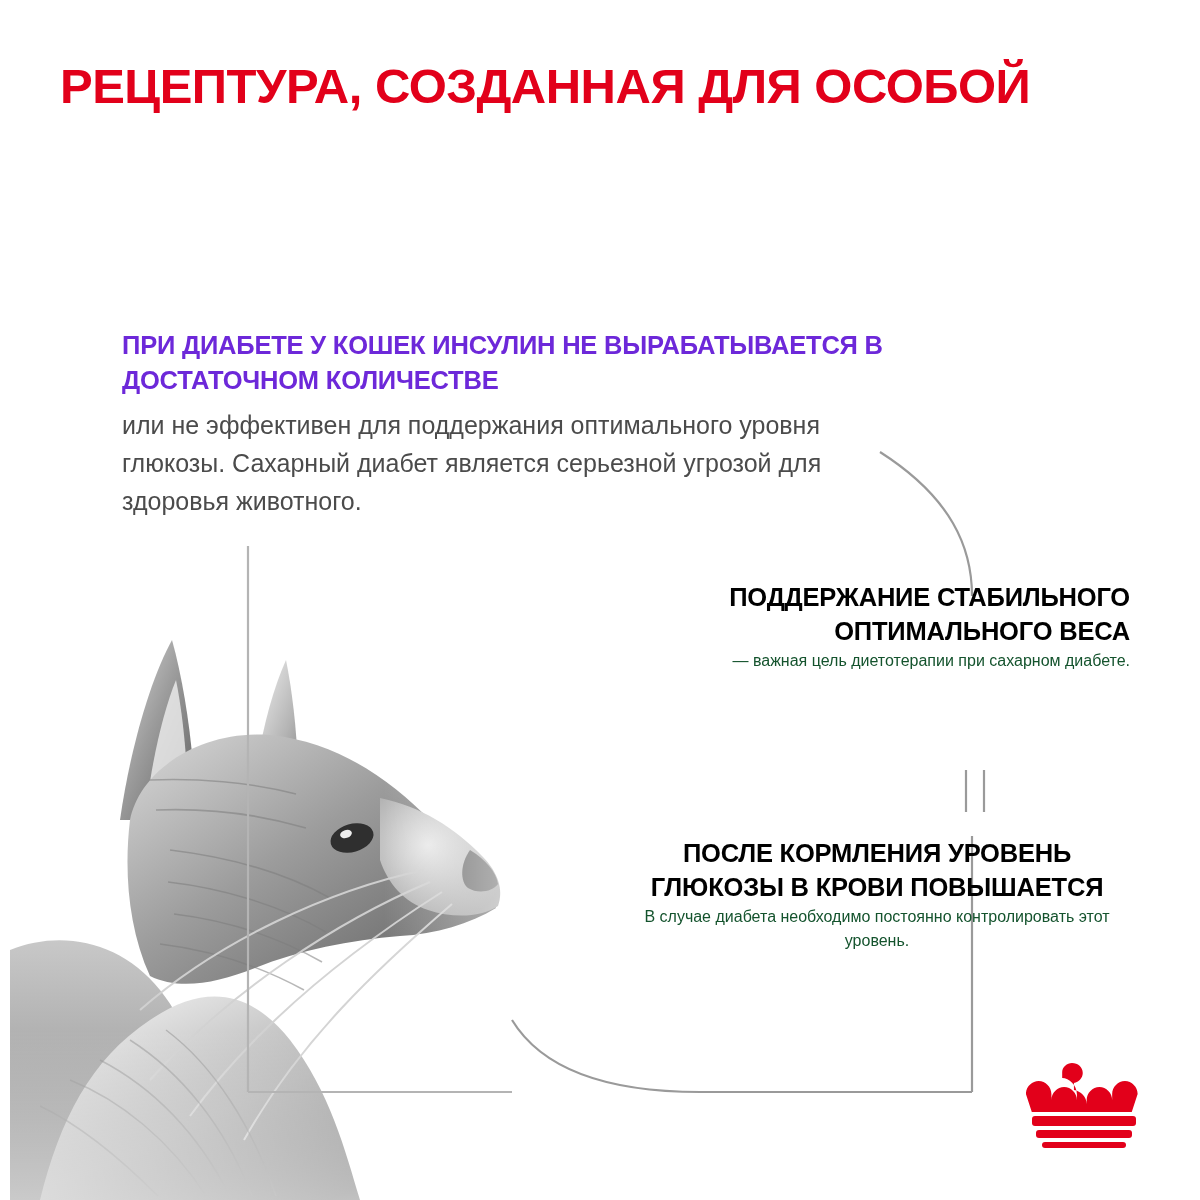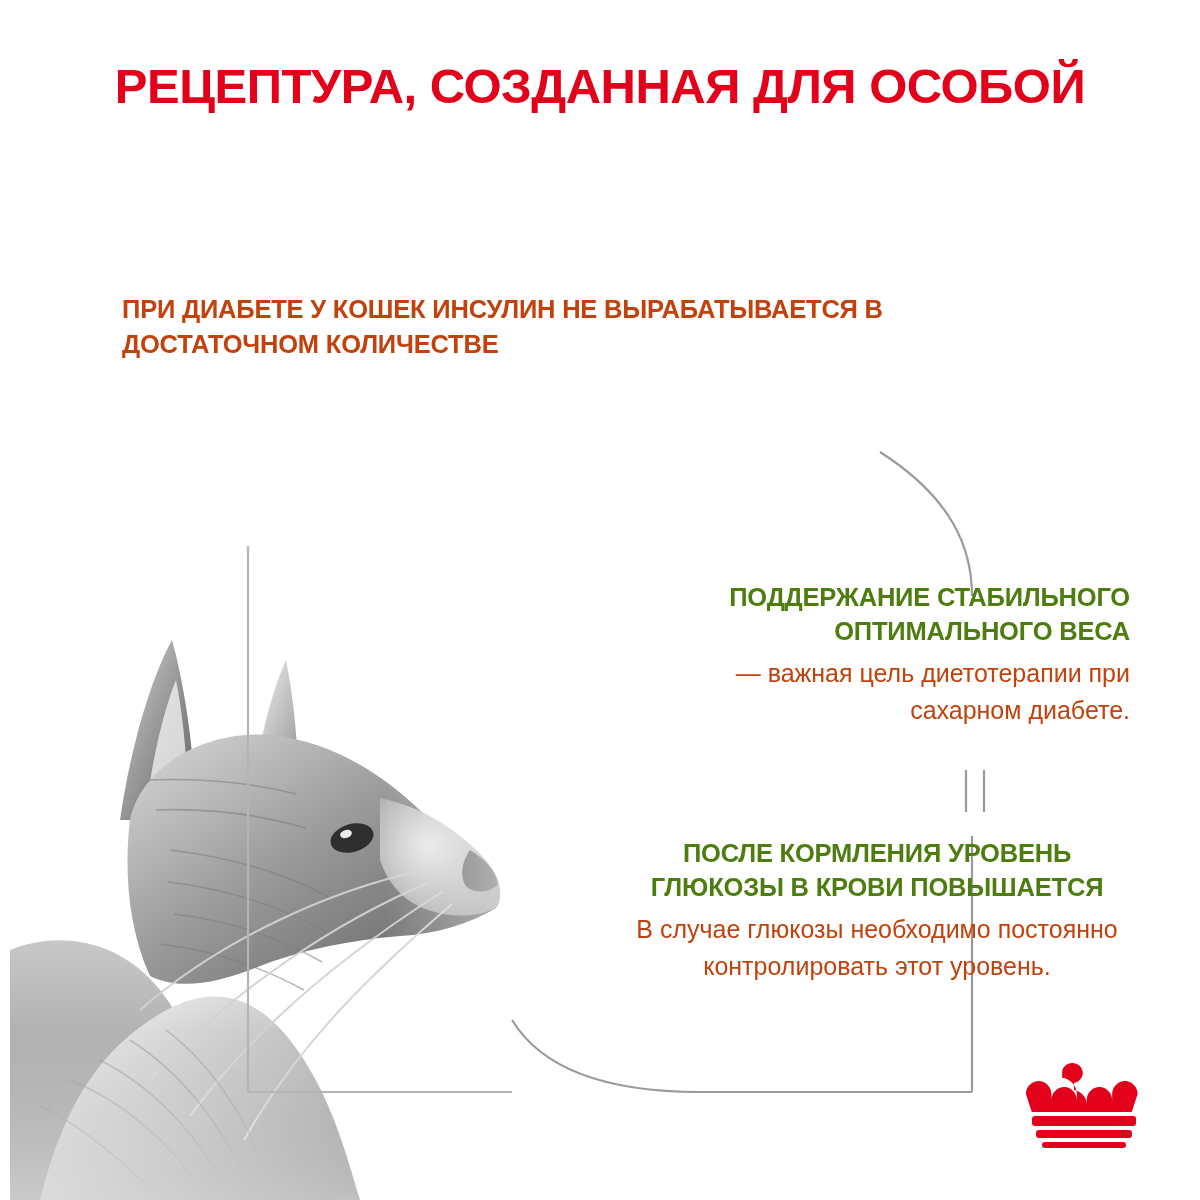--- a/index.html
+++ b/index.html
@@ -23,70 +23,70 @@
     background: #ffffff;
     overflow: hidden;
   }
 
   
   .headline {
     position: absolute;
     top: 58px;
     left: 60px;
     width: 1080px;
-    text-align: center;
     color: #e2001a;
     font-weight: 700;
     font-size: 49px;
     line-height: 1.18;
     letter-spacing: -0.5px;
     text-transform: uppercase;
     font-family: "Liberation Sans", sans-serif;
   }
 
   
   .intro {
     position: absolute;
     top: 292px;
     left: 122px;
     width: 800px;
   }
   .intro-head {
-    color: #c2410c;
+    color: #6d28d9;
     font-weight: 700;
     font-size: 25.5px;
     line-height: 1.38;
     text-transform: uppercase;
     letter-spacing: -0.2px;
+    margin-top: 36px;
   }
   .intro-body {
     margin-top: 8px;
     color: #4b4b4b;
     font-size: 25px;
     line-height: 1.52;
     font-weight: 400;
   }
 
   
   .block {
     position: absolute;
     width: 500px;
   }
   .block-head {
-    color: #4d7c0f;
+    color: #000000;
     font-weight: 700;
     font-size: 25.5px;
     line-height: 1.35;
     text-transform: uppercase;
     letter-spacing: -0.2px;
   }
   .block-body {
-    margin-top: 6px;
-    color: #c2410c;
-    font-size: 25px;
+    margin-top: 0;
+    color: #14532d;
+    font-size: 16px;
     line-height: 1.5;
   }
 
   #block-weight {
     top: 580px;
     left: 624px;
     text-align: right;
     width: 506px;
   }
   #block-glucose {
@@ -227,30 +227,31 @@
         <path d="M700 1092 C600 1092 540 1066 512 1020"></path>
 
         <path d="M248 546 L248 1092" stroke="#b4b4b4"></path>
         <path d="M248 1092 L512 1092" stroke="#b4b4b4"></path>
       </g>
     </svg>
   </div>
 
   <div class="intro">
     <div class="intro-head">ПРИ ДИАБЕТЕ У КОШЕК ИНСУЛИН НЕ ВЫРАБАТЫВАЕТСЯ В ДОСТАТОЧНОМ КОЛИЧЕСТВЕ</div>
+    <div class="intro-body">или не эффективен для поддержания оптимального уровня глюкозы. Сахарный диабет является серьезной угрозой для здоровья животного.</div>
   </div>
 
   <div class="block" id="block-weight">
     <div class="block-head">ПОДДЕРЖАНИЕ СТАБИЛЬНОГО ОПТИМАЛЬНОГО ВЕСА</div>
     <div class="block-body">— важная цель диетотерапии при сахарном диабете.</div>
   </div>
 
   <div class="block" id="block-glucose">
     <div class="block-head">ПОСЛЕ КОРМЛЕНИЯ УРОВЕНЬ ГЛЮКОЗЫ В КРОВИ ПОВЫШАЕТСЯ</div>
-    <div class="block-body">В случае глюкозы необходимо постоянно контролировать этот уровень.</div>
+    <div class="block-body">В случае диабета необходимо постоянно контролировать этот уровень.</div>
   </div>
 
   <div class="logo">
     <svg width="116" height="92" viewBox="0 0 116 92" xmlns="http://www.w3.org/2000/svg" aria-hidden="true">
       <g fill="#e2001a">
 
         <path d="M4 34 C4 27 10 21 17 21 C24 21 30 27 30 34 L30 40
                  C30 33 36 27 43 27 C50 27 56 33 56 40 L56 34
                  C56 25 48 18 41 18 L41 12 C41 7 46 3 51 3
                  C57 3 62 7 62 13 C62 18 58 22 53 23

